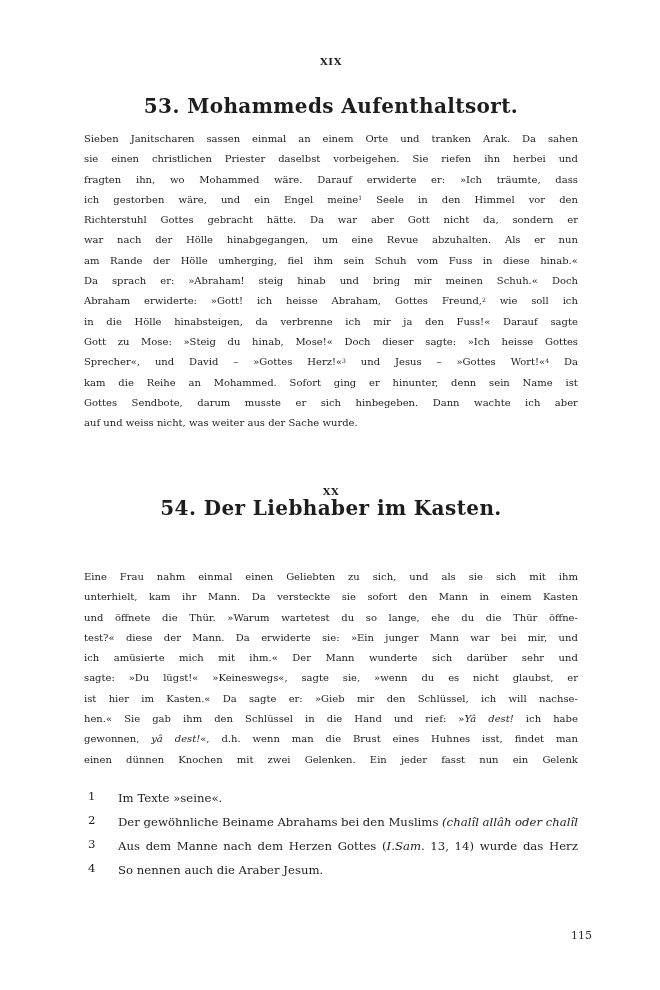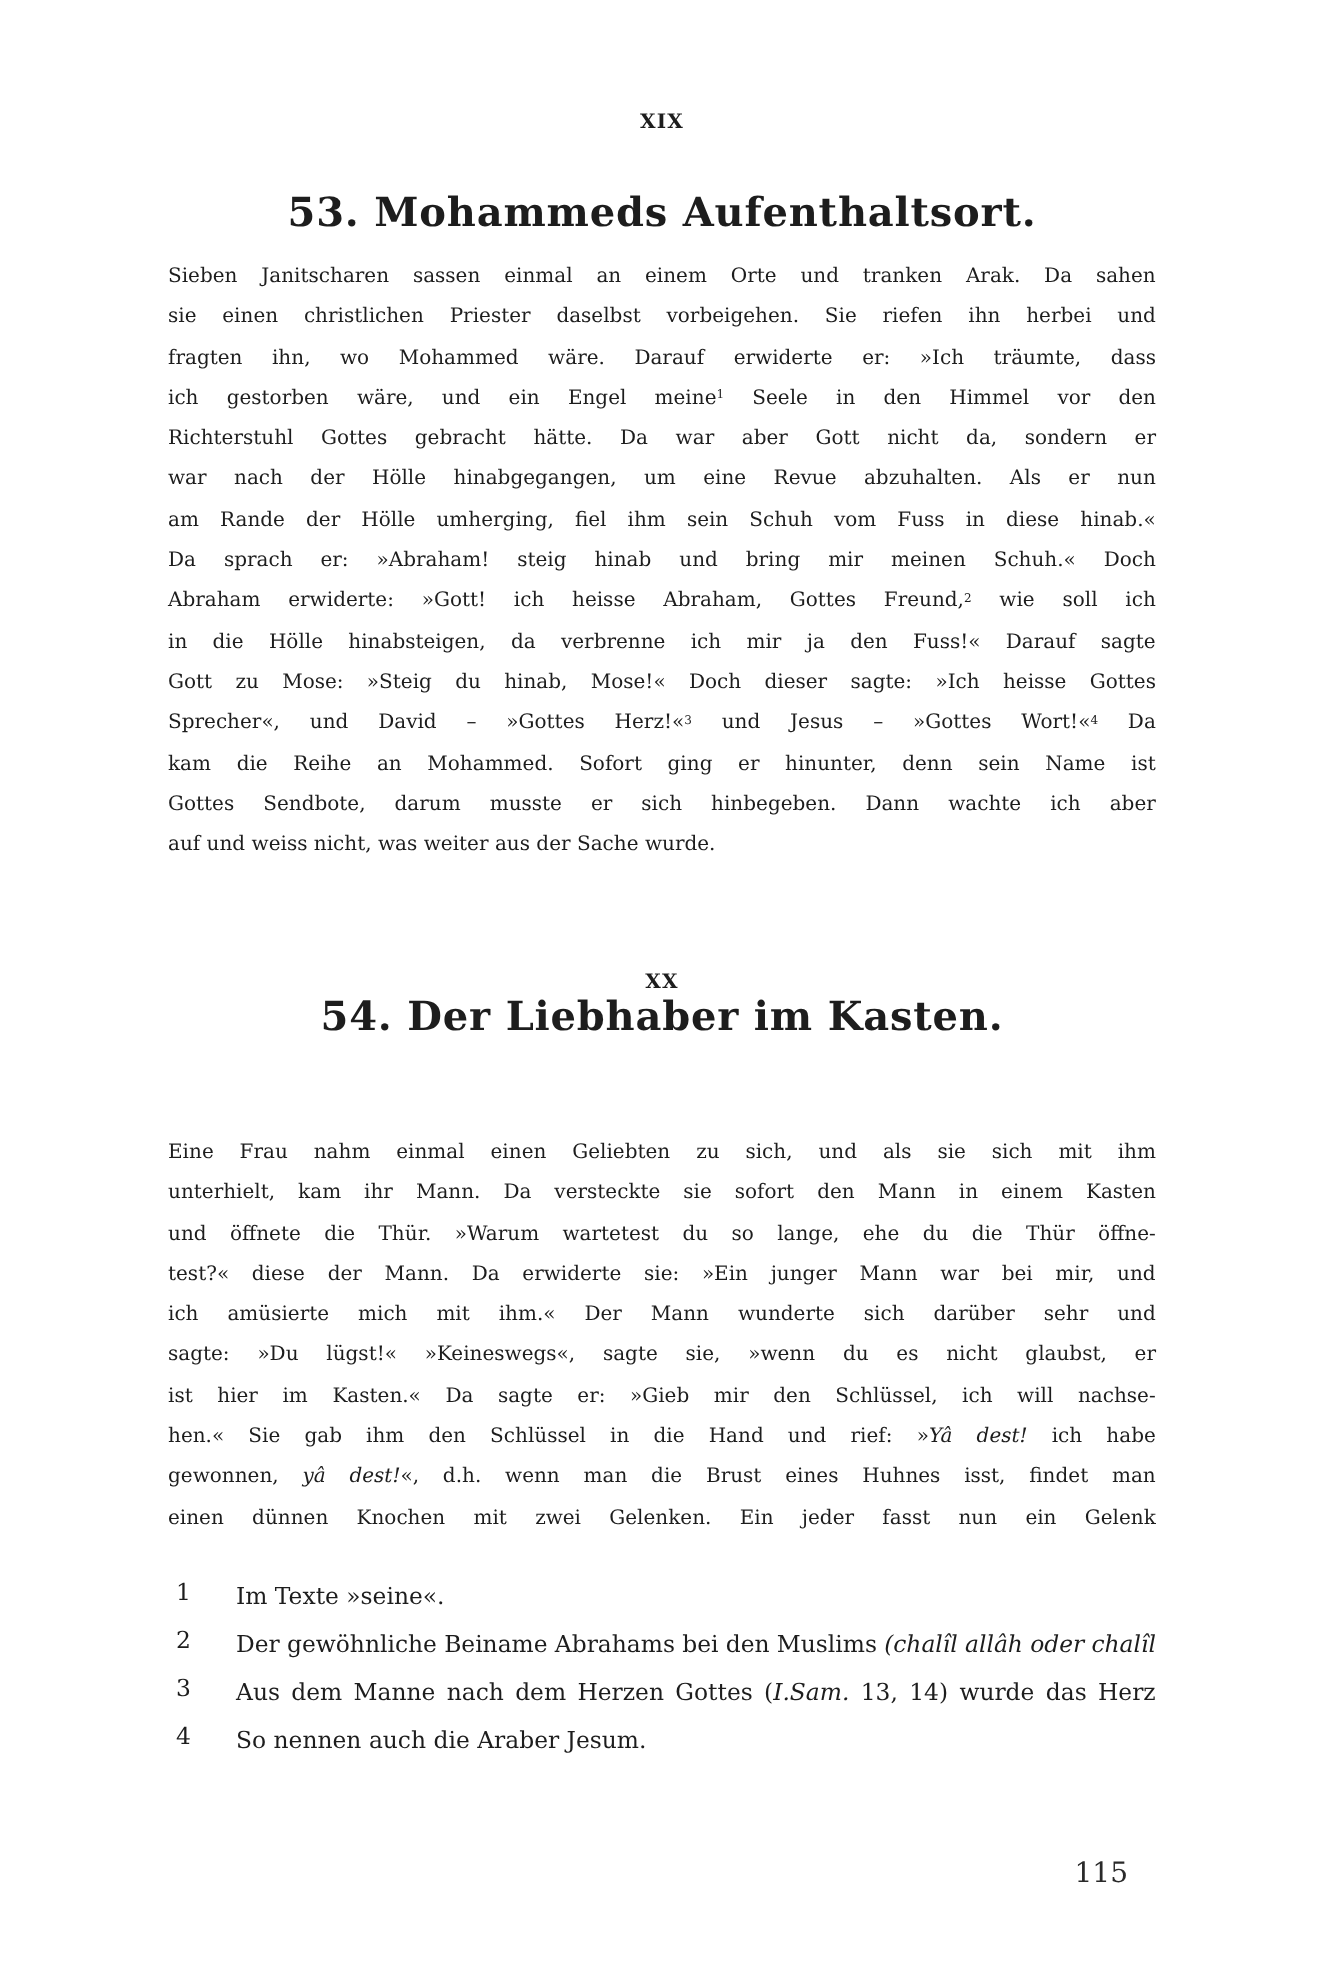--- a/index.html
+++ b/index.html
@@ -84,22 +84,22 @@
     padding-left: 4px;
   }
   .fn-body {
     flex: 1;
     min-width: 0;
   }
 
   .page-number {
     position: absolute;
     top: 929px;
-    right: 96px;
-    font-size: 14px;
+    right: 68px;
+    font-size: 11px;
     color: #2a2a2a;
   }
 </style>
 </head>
 <body>
 
 <div class="page">
 
   <div class="block chapter chapter-1">XIX</div>
 

